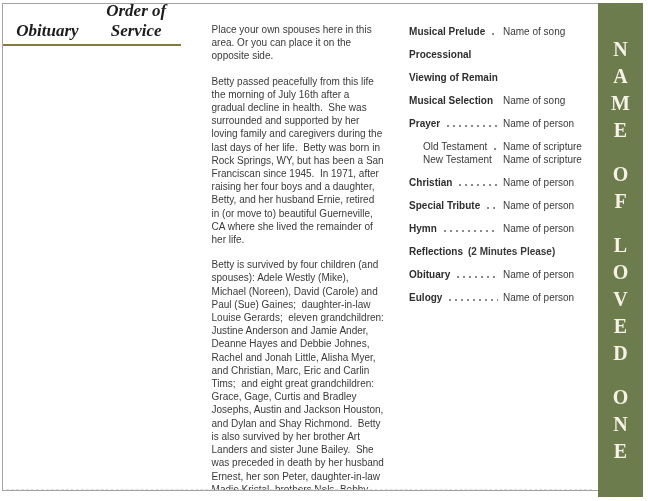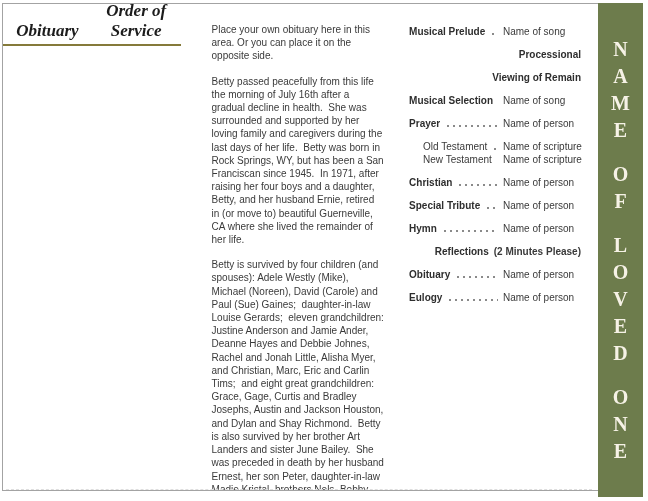--- a/index.html
+++ b/index.html
@@ -66,21 +66,20 @@
     flex:1;
     padding:21px 16px 0 17px;
   }
   .os-block{margin-bottom:10px;}
   .os-row{
     display:flex;
     align-items:flex-start;
     height:13px;
     line-height:13px;
     font-size:10px;
-    justify-content:flex-end;
   }
   .os-row .os-label{
     font-weight:bold;
     white-space:nowrap;
     color:#2e2e2e;
   }
   .os-row.sub{padding-left:14px;}
   .os-row.sub .os-label{font-weight:normal;color:var(--text);}
   .os-note{
     font-weight:bold;
@@ -132,21 +131,21 @@
 
 <div class="canvas">
   <div class="page">
     <div class="page-inner">
       <div class="header-band">
         <div class="hdr">Obituary</div>
         <div class="hdr">Order of Service</div>
       </div>
       <div class="content">
         <div class="col-left" id="obituary-col">
-            <p class="ob-par">Place your own obituary here in this area. Or you can place it on the opposite side.</p>
+            <p class="ob-par">Place your own spouses here in this area. Or you can place it on the opposite side.</p>
             <p class="ob-par">Betty passed peacefully from this life the morning of July 16th after a gradual decline in health.  She was surrounded and supported by her loving family and caregivers during the last days of her life.  Betty was born in Rock Springs, WY, but has been a San Franciscan since 1945.  In 1971, after raising her four boys and a daughter, Betty, and her husband Ernie, retired in (or move to) beautiful Guerneville, CA where she lived the remainder of her life.</p>
             <p class="ob-par">Betty is survived by four children (and spouses): Adele Westly (Mike), Michael (Noreen), David (Carole) and Paul (Sue) Gaines;  daughter-in-law Louise Gerards;  eleven grandchildren: Justine Anderson and Jamie Ander, Deanne Hayes and Debbie Johnes, Rachel and Jonah Little, Alisha Myer, and Christian, Marc, Eric and Carlin Tims;  and eight great grandchildren: Grace, Gage, Curtis and Bradley Josephs, Austin and Jackson Houston, and Dylan and Shay Richmond.  Betty is also survived by her brother Art Landers and sister June Bailey.  She was preceded in death by her husband Ernest, her son Peter, daughter-in-law Madie Kristal, brothers Nels, Bobby and Tommy Little, and sisters Lucy Smith, May Day and Pearl Transferson.</p>
           </div>
         <div class="col-right" id="service-col">
             <div class="os-block">
               <div class="os-row">
                 <span class="os-label">Musical Prelude</span>
                 <span class="os-dots"></span>
                 <span class="os-value">Name of song</span>
               </div>

